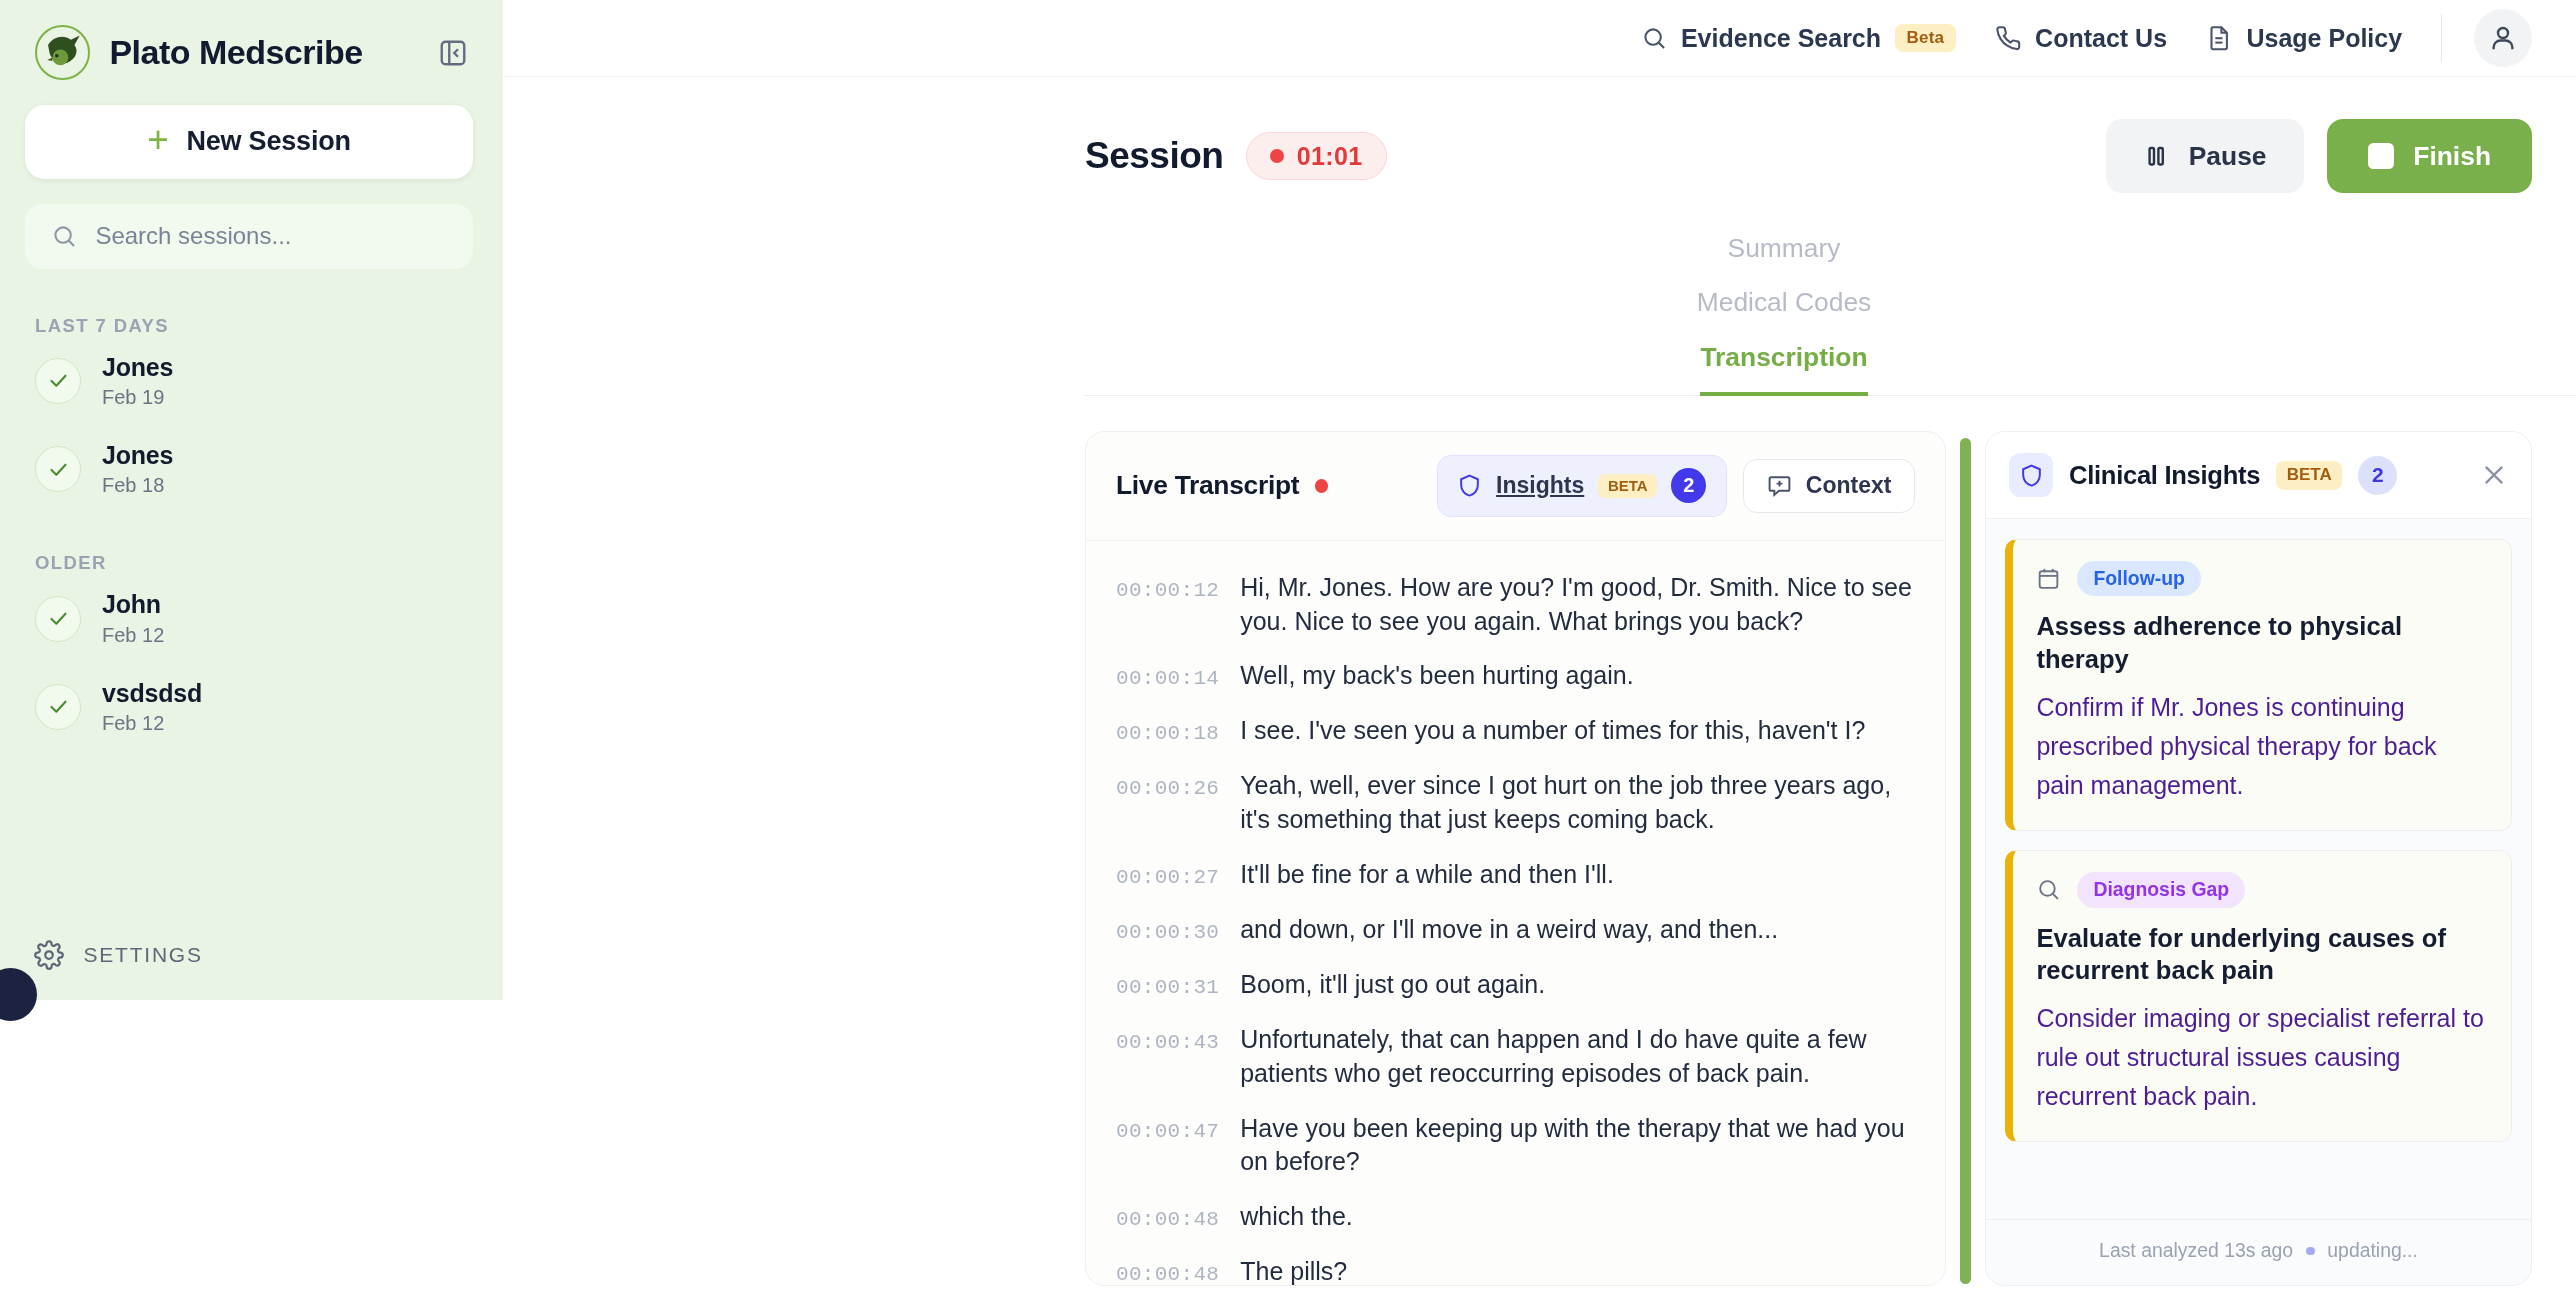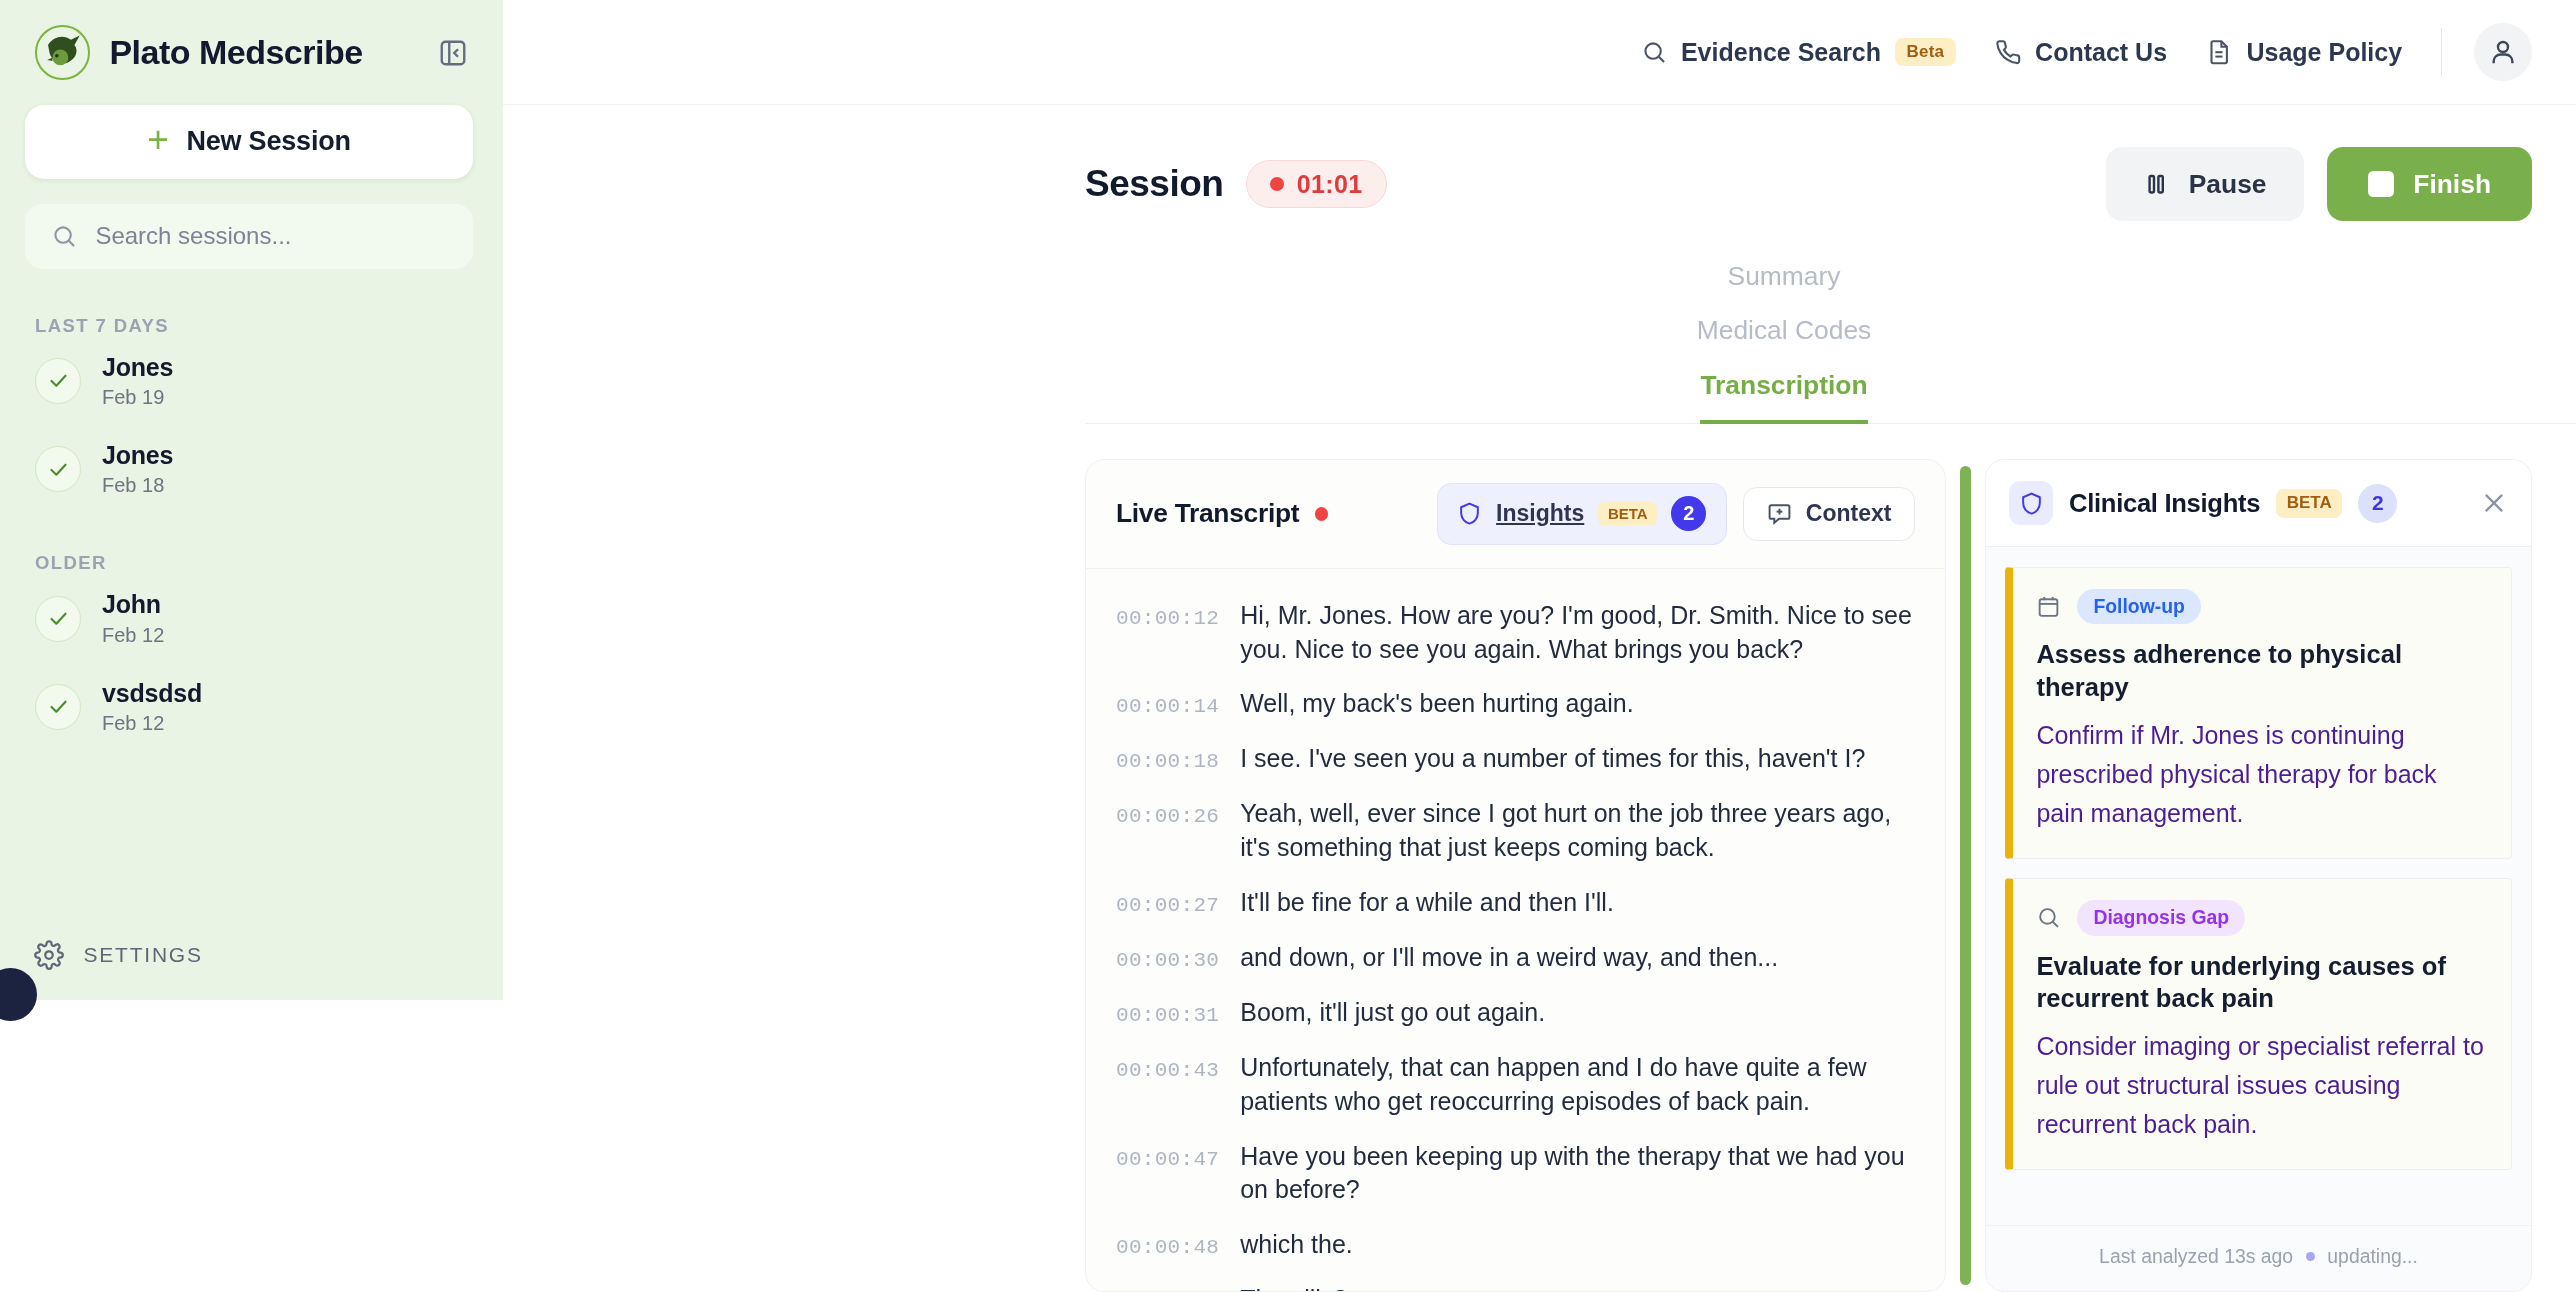--- a/index.html
+++ b/index.html
@@ -90,21 +90,21 @@
     font-size: 21px; letter-spacing: 1.8px; color:#5d6778; font-weight:500;
   }
   .corner-blip {
     position:absolute; left:-16px; bottom:-21px; width:53px; height:53px;
     border-radius:50%; background:#1b2340;
   }
 
   
   .main { flex:1; display:flex; flex-direction:column; background:#ffffff; min-width:0;}
   .topbar {
-    height: 105px; display:flex; align-items:center; justify-content:flex-end;
+    height: 77px; display:flex; align-items:center; justify-content:flex-end;
     padding: 0 44px 0 0; border-bottom:0.9px solid #eef0f3; gap: 0;
     background:#fff;
   }
   .nav-link {
     display:flex; align-items:center; gap: 14px;
     font-size: 25px; color:#2c3850; font-weight:600;
     margin-right: 39px; cursor:pointer; white-space:nowrap;
   }
   .nav-link .nicon { color:#4a5468; display:flex; }
   .beta-chip {
@@ -215,21 +215,21 @@
   .ins-beta { background:#fdeec4; color:#a15e10; font-size:17px; font-weight:700;
               padding:4.4px 10.6px; border-radius:8px;}
   .ins-count { width:39px; height:39px; border-radius:50%; background:#dde0fb;
                color:#3f37d8; font-size:21px; font-weight:700;
                display:flex; align-items:center; justify-content:center;}
   .ins-close { margin-left:auto; color:#8b93a3; cursor:pointer; display:flex;}
 
   .ins-body { flex:1; padding: 19.4px 19.4px 0 19.4px; overflow:hidden;}
   .ins-card {
     background:#fcfcf6; border:0.9px solid #eceef0; border-left: 8.8px solid #e9b308;
-    border-radius: 4px; padding: 21px 23px 25px 23px; margin-bottom: 19.4px;
+    border-radius: 12px; padding: 21px 23px 25px 23px; margin-bottom: 19.4px;
   }
   .ins-card-top { display:flex; align-items:center; gap: 16px; margin-bottom: 14px;}
   .ins-card-icon { color:#6b7484; display:flex; }
   .tag { font-size:19.4px; font-weight:600; padding: 6.2px 16px; border-radius: 881px; }
   .tag-followup { background:#dbe7fe; color:#2563eb;}
   .tag-gap { background:#f3e4fd; color:#9333ea;}
   .ins-card-title { font-size: 25.6px; font-weight:700; color:#151d30; line-height:1.28; margin-bottom: 12.3px;}
   .ins-card-desc { font-size: 25px; color:#4c1d95; line-height:1.56;}
 
   .ins-foot {

